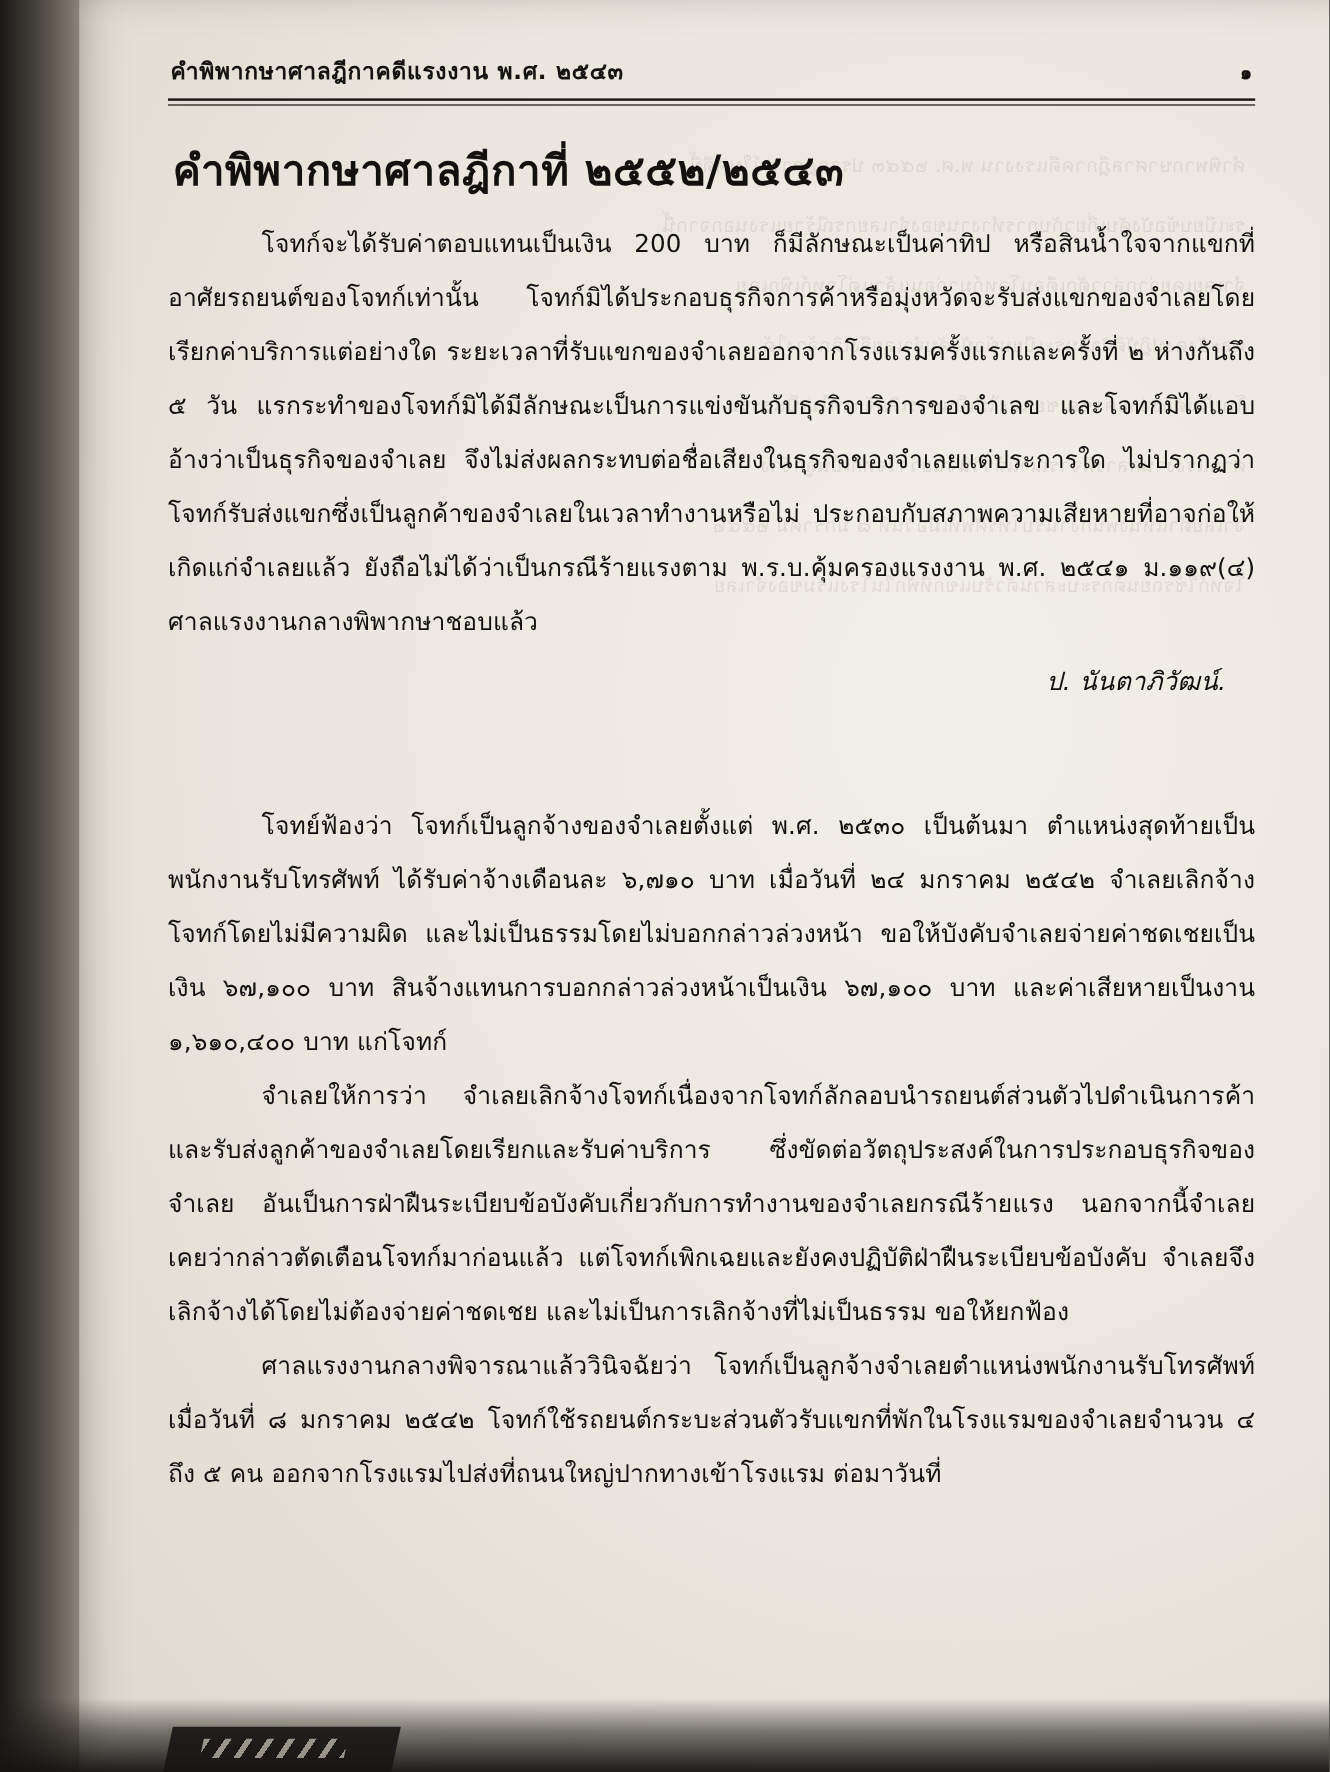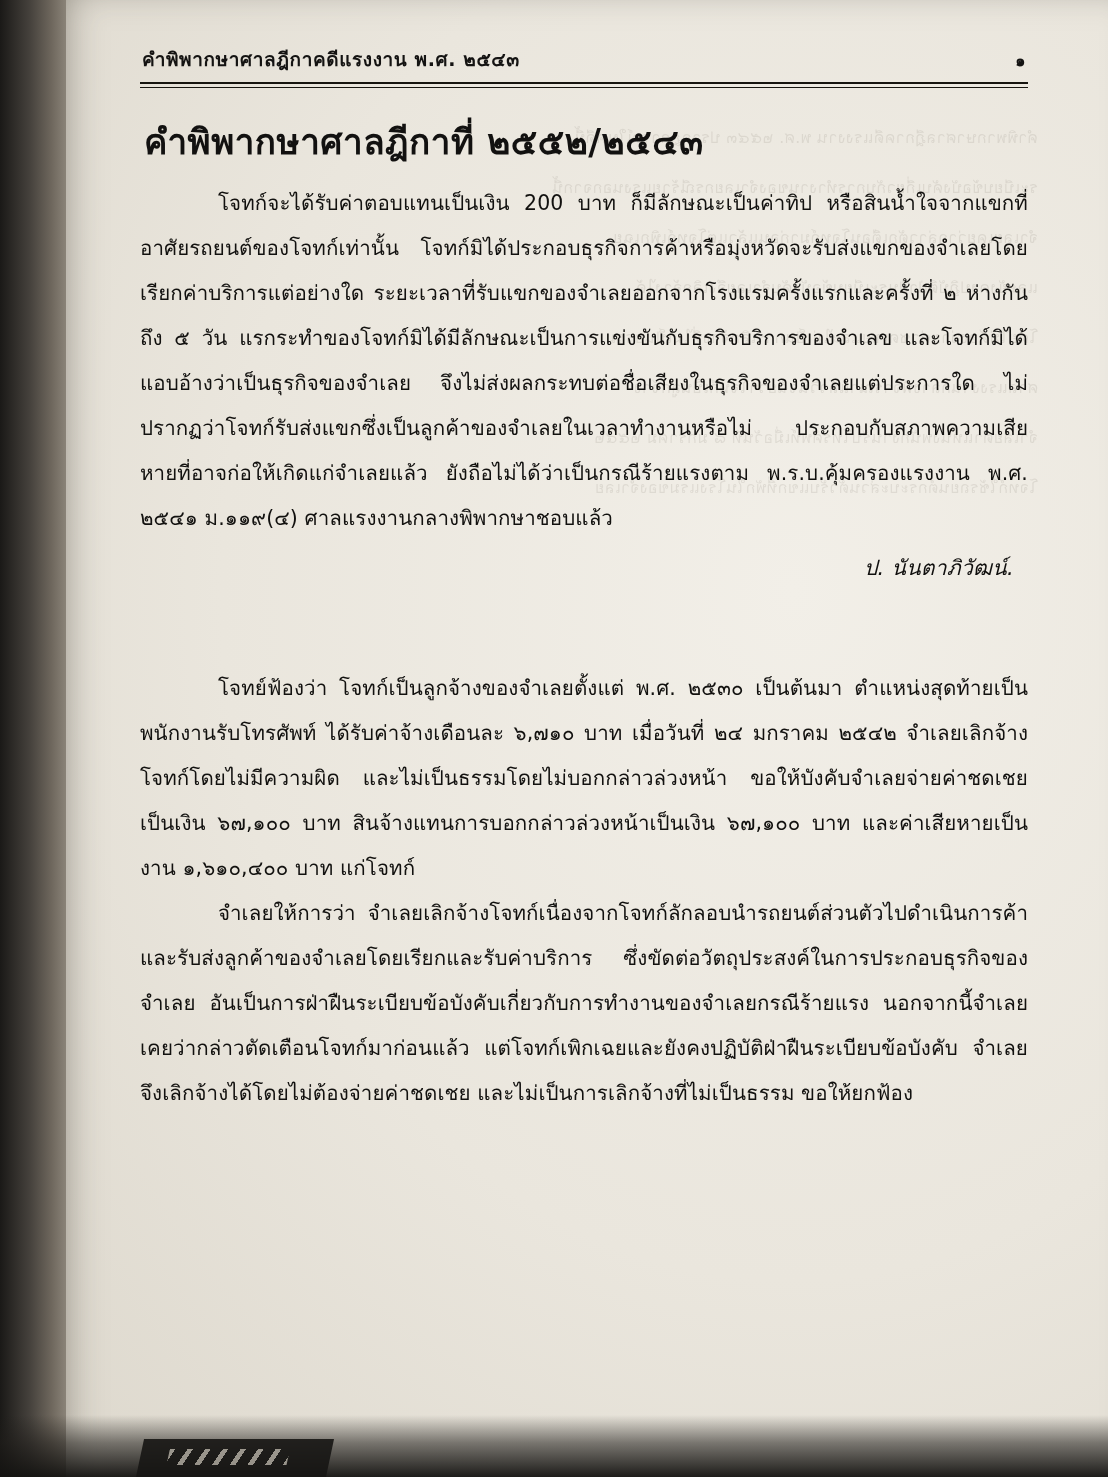--- a/index.html
+++ b/index.html
@@ -82,21 +82,21 @@
     pointer-events: none;
     z-index: 4;
     letter-spacing: .4px;
   }
   .bleed p { margin: 0 0 14px 0; text-align: justify; }
 
   .content {
     position: absolute;
     left: 0; top: 0;
     width: 1050px; height: 1477px;
-    padding: 44px 80px 0 82px;
+    padding: 44px 62px 0 82px;
     box-sizing: border-box;
     z-index: 8;
     color: #100f0e;
   }
 
   .runhead {
     display: flex;
     align-items: baseline;
     justify-content: space-between;
     font-family: "DejaVu Sans", sans-serif;
@@ -138,21 +138,21 @@
     text-justify: inter-word;
     text-indent: 78px;
     color: #12110f;
     letter-spacing: .1px;
   }
   .body p + p { margin-top: 0; }
 
   .signature {
     text-align: right;
     font-size: 21px;
-    margin: 10px 14px 0 0;
+    margin: 10px 24px 0 0;
     font-style: italic;
     letter-spacing: .3px;
   }
 
   .gap { height: 82px; }
 </style>
 </head>
 <body>
 
 <div class="photo">
@@ -188,20 +188,21 @@
         <p>โจทก์จะได้รับค่าตอบแทนเป็นเงิน 200 บาท ก็มีลักษณะเป็นค่าทิป หรือสินน้ำใจจากแขกที่อาศัยรถยนต์ของโจทก์เท่านั้น โจทก์มิได้ประกอบธุรกิจการค้าหรือมุ่งหวัดจะรับส่งแขกของจำเลยโดยเรียกค่าบริการแต่อย่างใด ระยะเวลาที่รับแขกของจำเลยออกจากโรงแรมครั้งแรกและครั้งที่ ๒ ห่างกันถึง ๕ วัน แรกระทำของโจทก์มิได้มีลักษณะเป็นการแข่งขันกับธุรกิจบริการของจำเลข และโจทก์มิได้แอบอ้างว่าเป็นธุรกิจของจำเลย จึงไม่ส่งผลกระทบต่อชื่อเสียงในธุรกิจของจำเลยแต่ประการใด ไม่ปรากฏว่าโจทก์รับส่งแขกซึ่งเป็นลูกค้าของจำเลยในเวลาทำงานหรือไม่ ประกอบกับสภาพความเสียหายที่อาจก่อให้เกิดแก่จำเลยแล้ว ยังถือไม่ได้ว่าเป็นกรณีร้ายแรงตาม พ.ร.บ.คุ้มครองแรงงาน พ.ศ. ๒๕๔๑ ม.๑๑๙(๔) ศาลแรงงานกลางพิพากษาชอบแล้ว</p>
       </div>
 
       <div class="signature">ป. นันตาภิวัฒน์.</div>
 
       <div class="gap"></div>
 
       <div class="body">
         <p>โจทย์ฟ้องว่า โจทก์เป็นลูกจ้างของจำเลยตั้งแต่ พ.ศ. ๒๕๓๐ เป็นต้นมา ตำแหน่งสุดท้ายเป็นพนักงานรับโทรศัพท์ ได้รับค่าจ้างเดือนละ ๖,๗๑๐ บาท เมื่อวันที่ ๒๔ มกราคม ๒๕๔๒ จำเลยเลิกจ้างโจทก์โดยไม่มีความผิด และไม่เป็นธรรมโดยไม่บอกกล่าวล่วงหน้า ขอให้บังคับจำเลยจ่ายค่าชดเชยเป็นเงิน ๖๗,๑๐๐ บาท สินจ้างแทนการบอกกล่าวล่วงหน้าเป็นเงิน ๖๗,๑๐๐ บาท และค่าเสียหายเป็นงาน ๑,๖๑๐,๔๐๐ บาท แก่โจทก์</p>
         <p>จำเลยให้การว่า จำเลยเลิกจ้างโจทก์เนื่องจากโจทก์ลักลอบนำรถยนต์ส่วนตัวไปดำเนินการค้าและรับส่งลูกค้าของจำเลยโดยเรียกและรับค่าบริการ ซึ่งขัดต่อวัตถุประสงค์ในการประกอบธุรกิจของจำเลย อันเป็นการฝ่าฝืนระเบียบข้อบังคับเกี่ยวกับการทำงานของจำเลยกรณีร้ายแรง นอกจากนี้จำเลยเคยว่ากล่าวตัดเตือนโจทก์มาก่อนแล้ว แต่โจทก์เพิกเฉยและยังคงปฏิบัติฝ่าฝืนระเบียบข้อบังคับ จำเลยจึงเลิกจ้างได้โดยไม่ต้องจ่ายค่าชดเชย และไม่เป็นการเลิกจ้างที่ไม่เป็นธรรม ขอให้ยกฟ้อง</p>
+        <p>ศาลแรงงานกลางพิจารณาแล้ววินิจฉัยว่า โจทก์เป็นลูกจ้างจำเลยตำแหน่งพนักงานรับโทรศัพท์ เมื่อวันที่ ๘ มกราคม ๒๕๔๒ โจทก์ใช้รถยนต์กระบะส่วนตัวรับแขกที่พักในโรงแรมของจำเลยจำนวน ๔ ถึง ๕ คน ออกจากโรงแรมไปส่งที่ถนนใหญ่ปากทางเข้าโรงแรม ต่อมาวันที่</p>
       </div>
 
     </div>
   </div>
 
   <div class="bottom-shadow"></div>
   <div class="bottom-object"></div>
 </div>
 
 </body></html>

